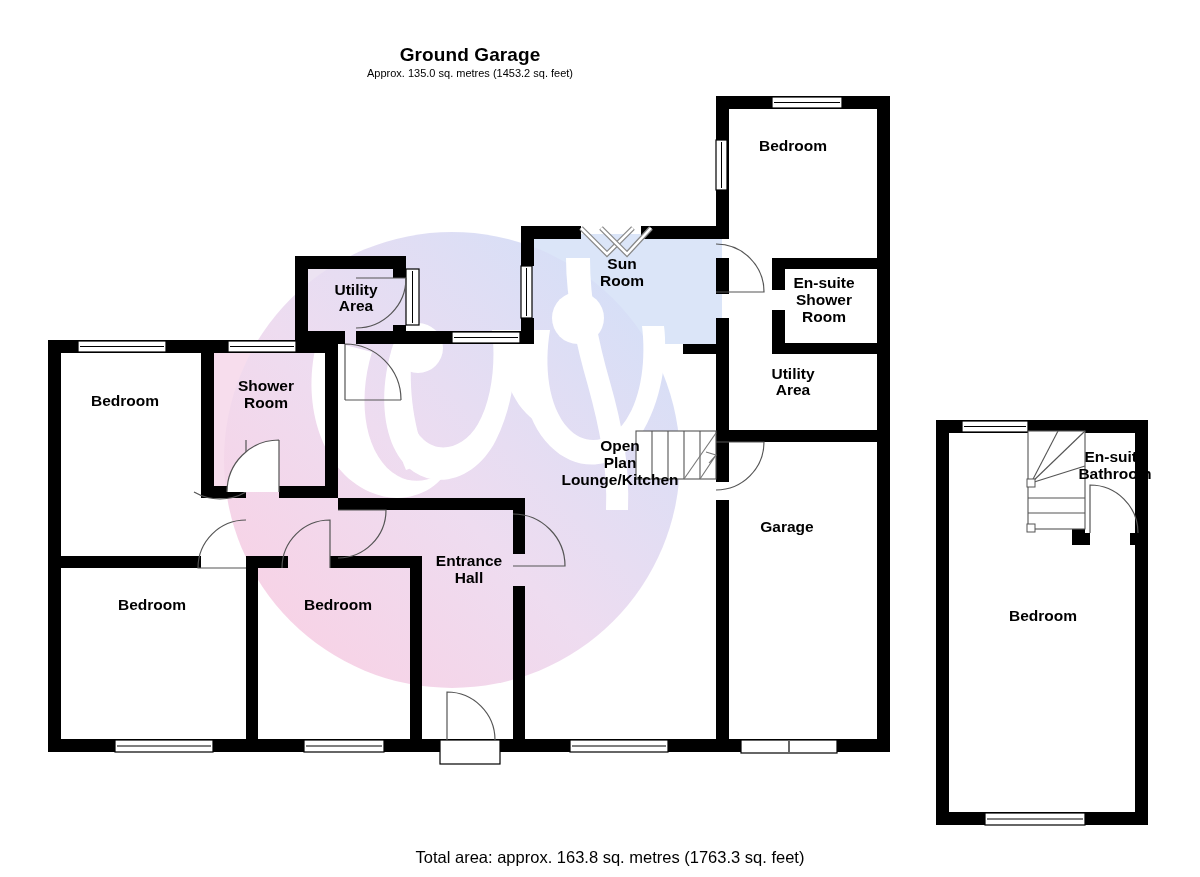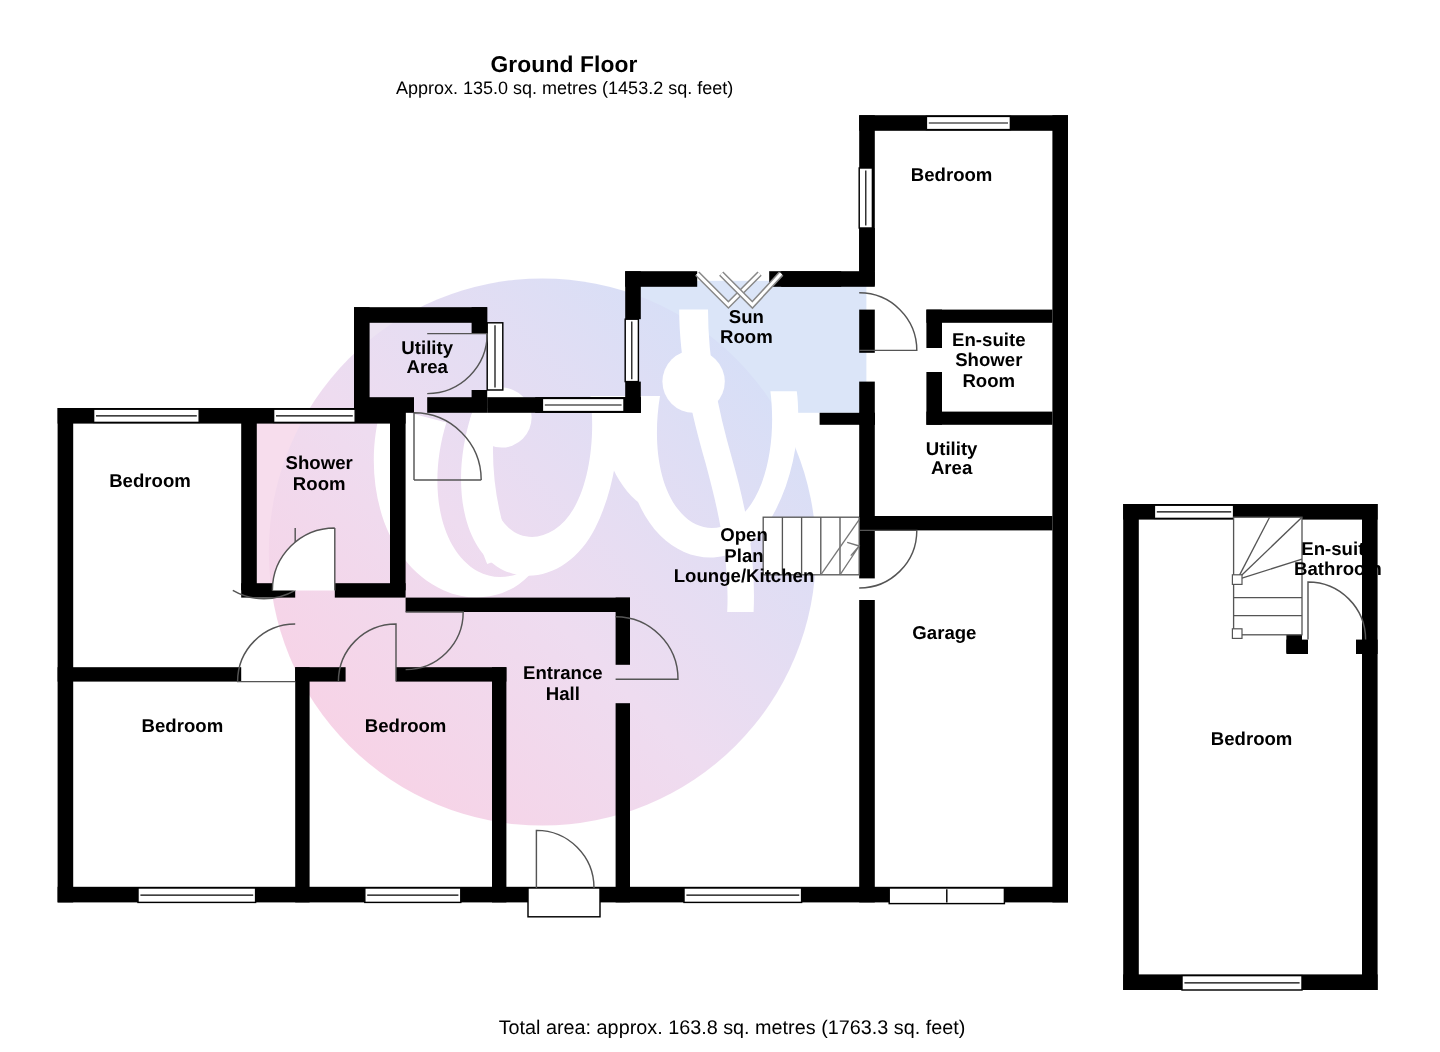--- a/index.html
+++ b/index.html
@@ -27,21 +27,21 @@
   }
   .title-main {
     font-size: 19px;
     font-weight: bold;
     color: #000000;
     letter-spacing: 0.1px;
     line-height: 22px;
     white-space: nowrap;
   }
   .title-sub {
-    font-size: 15px;
+    font-size: 11px;
     font-weight: normal;
     color: #000000;
     line-height: 15px;
     white-space: nowrap;
   }
   #ground-title { left: 330px; top: 44px; width: 280px; }
   #first-title  { left: 925px; top: 362px; width: 235px; }
   #total-area {
     position: absolute;
     left: 0; top: 848px; width: 1200px;
@@ -68,21 +68,21 @@
     dominant-baseline: middle;
     paint-order: stroke;
   }
 </style>
 </head>
 <body>
 
 <div id="stage">
 
   <div class="title-block" id="ground-title">
-    <div class="title-main">Ground Floor</div>
+    <div class="title-main">Ground Garage</div>
     <div class="title-sub">Approx. 135.0 sq. metres (1453.2 sq. feet)</div>
   </div>
 
 
   <svg class="plan" viewBox="0 0 1200 877">
     <defs>
       <radialGradient id="wmGrad" cx="0.5" cy="0.5" r="0.5">
         <stop offset="0%" stop-color="#e9d9ee"></stop>
         <stop offset="100%" stop-color="#e9d9ee"></stop>
       </radialGradient>

